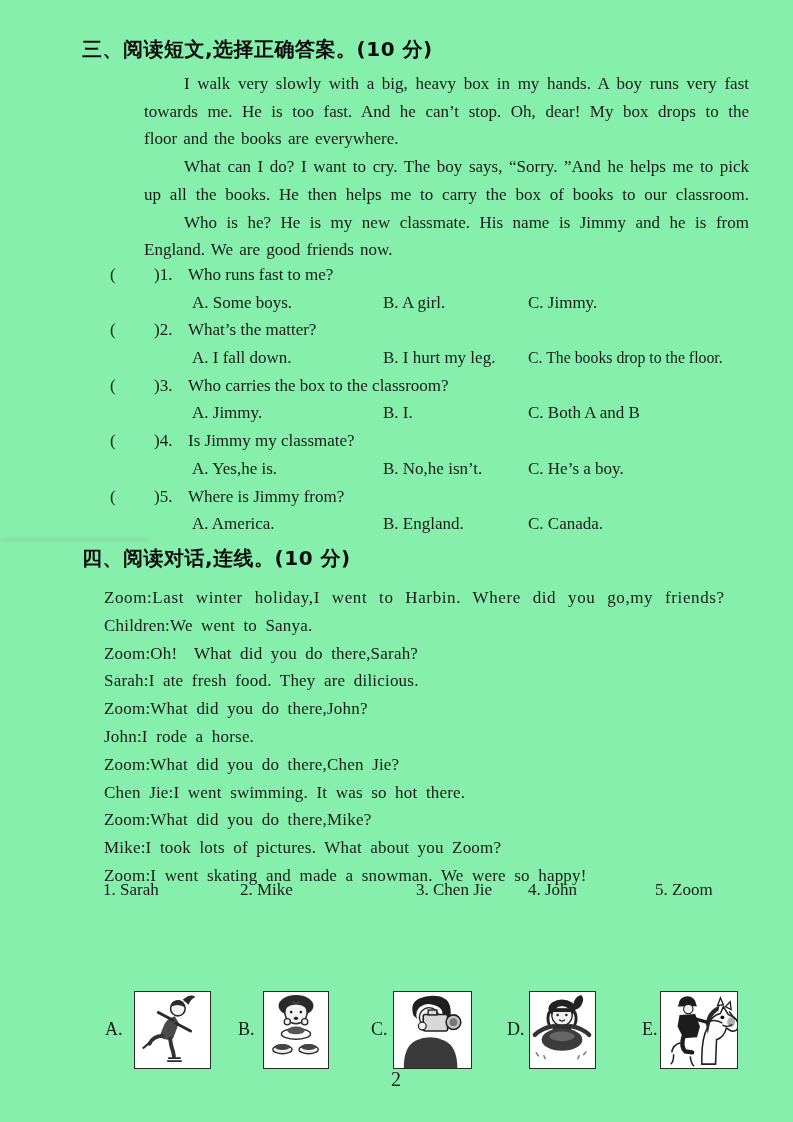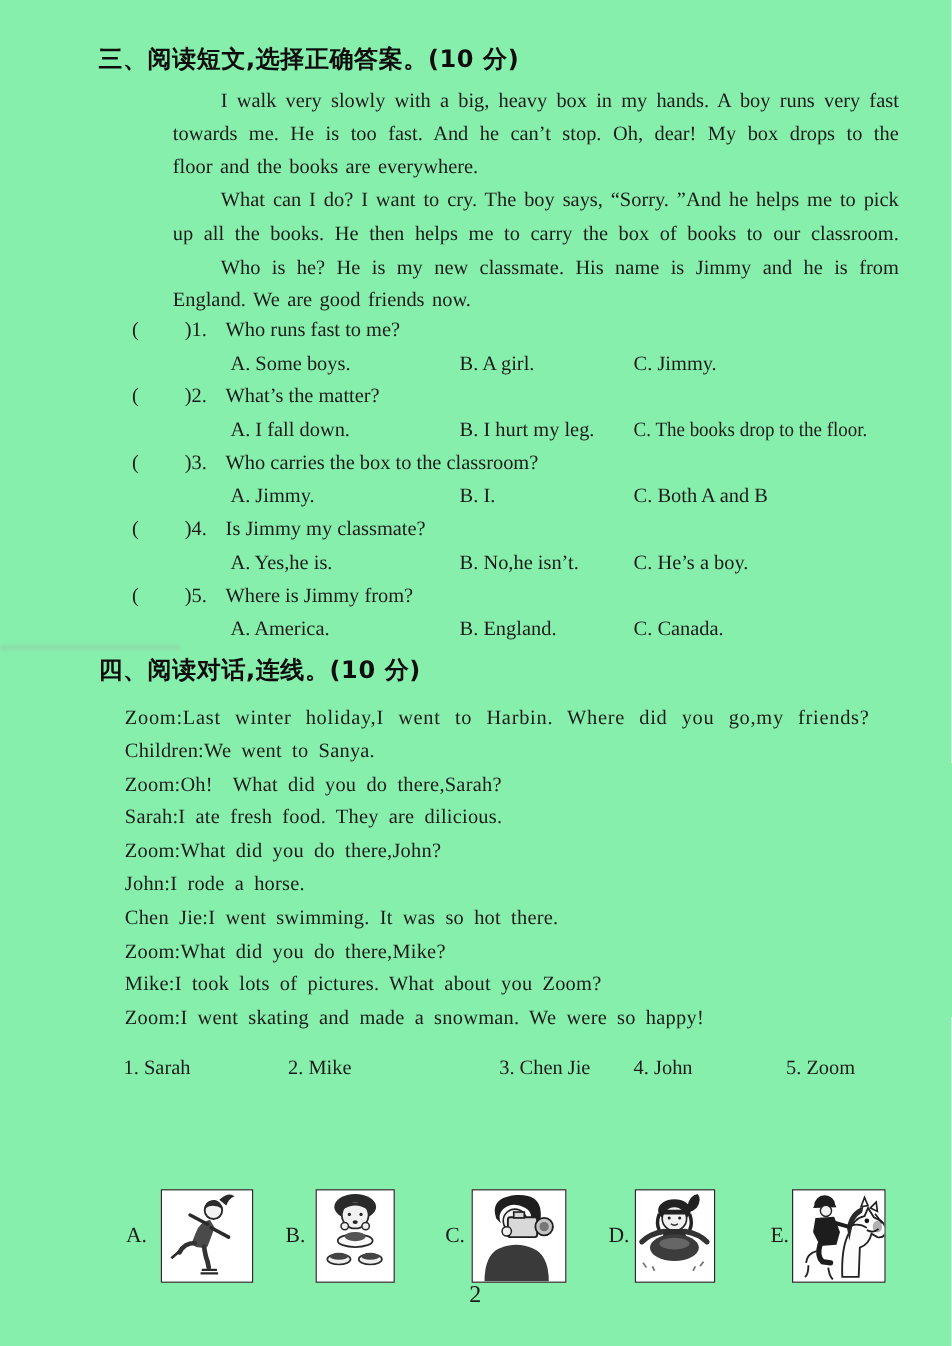--- a/index.html
+++ b/index.html
@@ -152,20 +152,21 @@
 
   <h2 class="sec-title title4">四、阅读对话,连线。(10 分)</h2>
 
   <div class="dialogue">
     <div class="dline wide">Zoom:Last winter holiday,I went to Harbin. Where did you go,my friends?</div>
     <div class="dline">Children:We went to Sanya.</div>
     <div class="dline">Zoom:Oh!  What did you do there,Sarah?</div>
     <div class="dline">Sarah:I ate fresh food. They are dilicious.</div>
     <div class="dline">Zoom:What did you do there,John?</div>
     <div class="dline">John:I rode a horse.</div>
+    <div class="dline">Zoom:What did you do there,Chen Jie?</div>
     <div class="dline">Chen Jie:I went swimming. It was so hot there.</div>
     <div class="dline">Zoom:What did you do there,Mike?</div>
     <div class="dline">Mike:I took lots of pictures. What about you Zoom?</div>
     <div class="dline">Zoom:I went skating and made a snowman. We were so happy!</div>
   </div>
 
   <div class="names">
     <span class="name n1">1. Sarah</span>
     <span class="name n2">2. Mike</span>
     <span class="name n3">3. Chen Jie</span>

